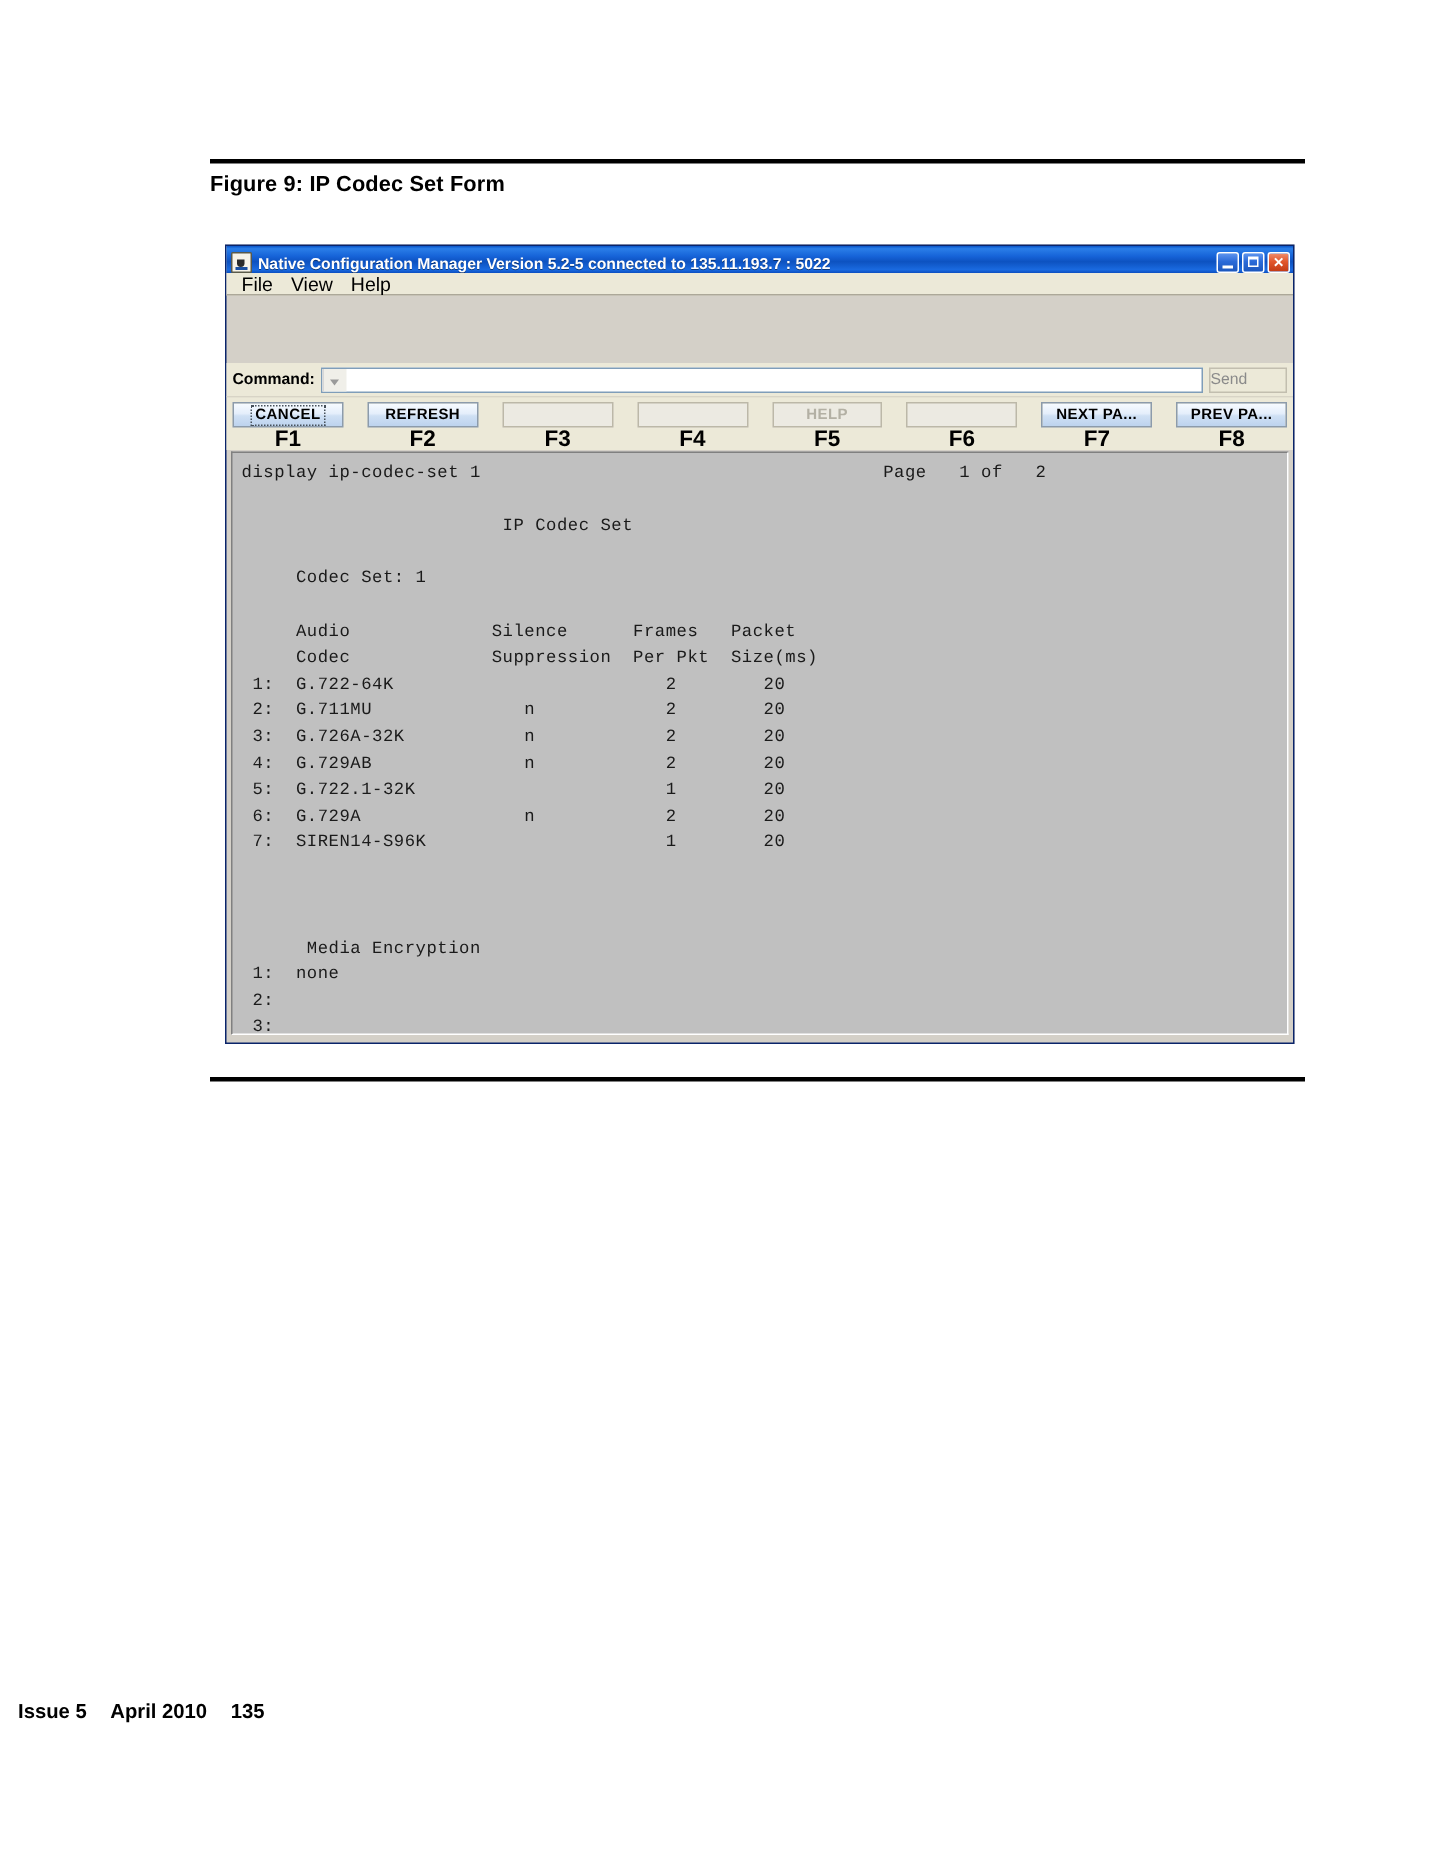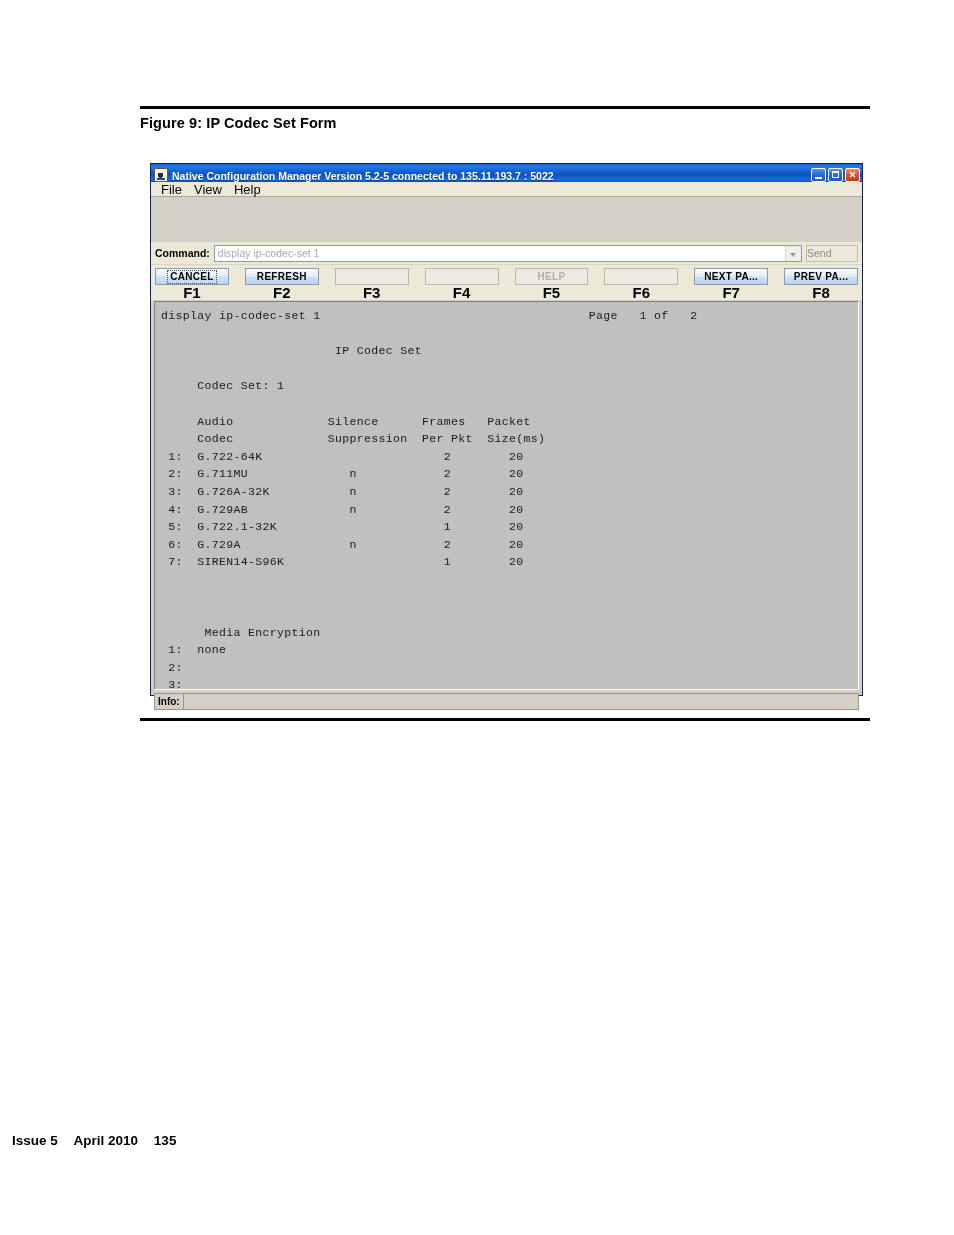--- a/index.html
+++ b/index.html
@@ -377,21 +377,20 @@
 
   <div class="menubar">
     <div class="menu-item">File</div>
     <div class="menu-item">View</div>
     <div class="menu-item">Help</div>
   </div>
 
   <div class="commandbar">
     <div class="command-label">Command:</div>
     <div class="command-input-wrap">
-      <div class="command-input">display ip-codec-set 1</div>
       <div class="combo-arrow"></div>
     </div>
     <div class="send-button">Send</div>
   </div>
 
   <div class="fkeybar">
     <div class="fkey-row">
 
       <div class="fkey-cell">
         <div class="fkey-btn focused">
@@ -456,24 +455,20 @@
  7:  SIREN14-S96K                      1        20
 
 
 
       Media Encryption
  1:  none
  2:
  3:</div>
   </div>
 
-  <div class="infobar">
-    <div class="info-label">Info:</div>
-    <div class="info-field"></div>
-  </div>
 
 </div>
 
 <div class="page-rule-bottom"></div>
 
 <div class="page-footer">
   <span>Issue 5</span>
   <span>April 2010</span>
   <span>135</span>
 </div>

